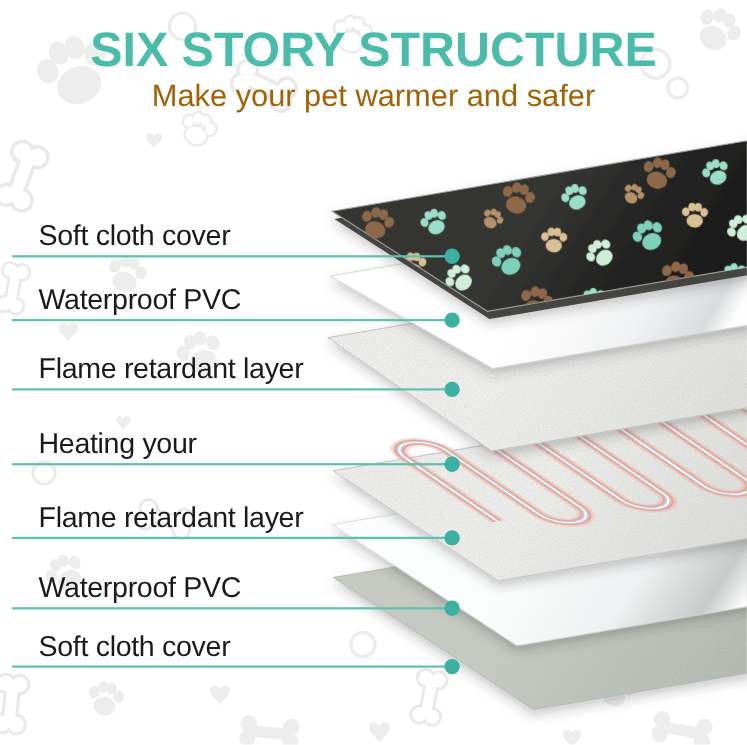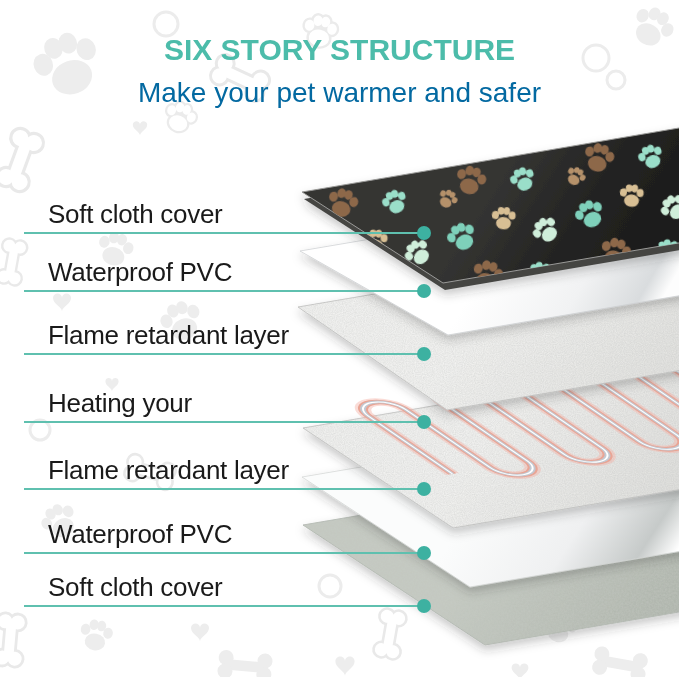--- a/index.html
+++ b/index.html
@@ -2,23 +2,23 @@
 <html><head>
 <meta charset="utf-8">
 <style>
   html,body{margin:0;padding:0;background:#fff;}
   .page{position:relative;width:679px;height:677px;background:#ffffff;overflow:hidden;
         font-family:"Liberation Sans",sans-serif;}
   .bg-svg,.art-svg{position:absolute;left:0;top:0;width:679px;height:677px;}
   .bg-svg{z-index:0;}
   .art-svg{z-index:1;}
   .header{position:absolute;top:22px;left:0;width:100%;text-align:center;z-index:3;}
-  .title{margin:12px;font-size:30px;font-weight:bold;color:#4cbcaa;line-height:1.08;letter-spacing:0;}
-  .subtitle{margin:2px 0 0;font-size:28px;color:#0369a1;line-height:1.1;font-weight:normal;}
-  .labels{position:absolute;left:13px;top:0;width:584px;height:677px;z-index:2;}
+  .title{margin:0;font-size:44px;font-weight:bold;color:#4cbcaa;line-height:1.08;letter-spacing:0;}
+  .subtitle{margin:2px 0 0;font-size:28px;color:#a16207;line-height:1.1;font-weight:normal;}
+  .labels{position:absolute;left:0;top:0;width:584px;height:677px;z-index:2;}
   .label-row{position:absolute;left:0;width:425px;height:0;}
   .leader-line{position:absolute;left:11px;top:-1px;width:400px;height:2px;background:#5fc0af;}
   .leader-dot{position:absolute;left:404px;top:-7px;width:14px;height:14px;border-radius:50%;
               background:#3db1a1;}
   .label-text{position:absolute;left:35px;bottom:3px;font-size:26px;color:#1a1a1a;
               white-space:nowrap;letter-spacing:-0.3px;}
 </style>
 </head>
 <body>
 

